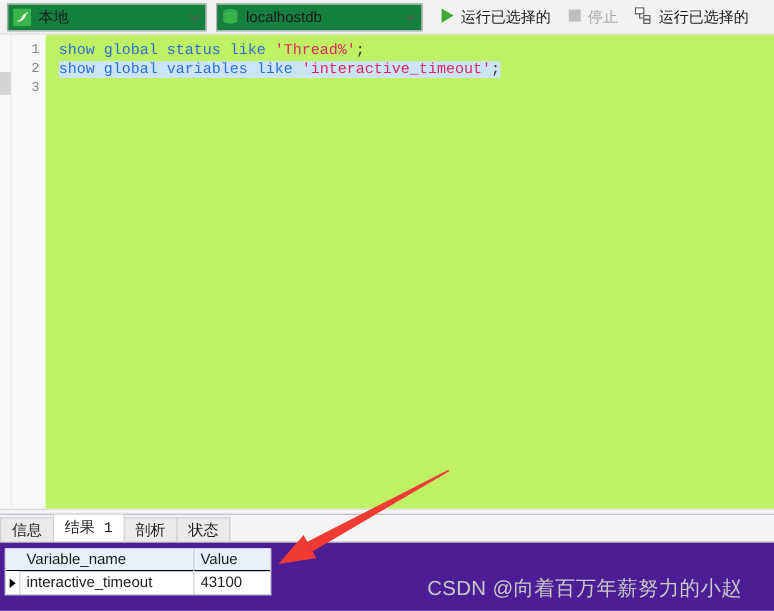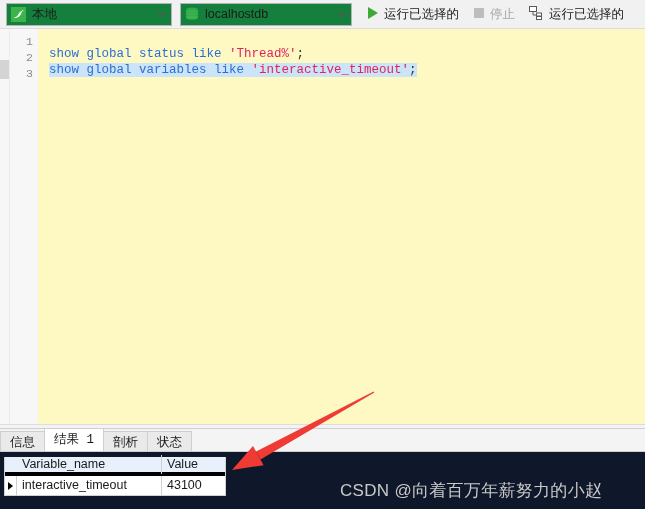--- a/index.html
+++ b/index.html
@@ -108,24 +108,24 @@
     text-align: right;
     padding-right: 5px;
     line-height: 16px;
     height: 16px;
   }
   .gutter .pad { height: 5px; }
   .code {
     position: absolute;
     left: 38px; top: 0;
     right: 0; bottom: 0;
-    background: #fef9c3;
+    background: #bef264;
     font-family: "Liberation Mono", "DejaVu Sans Mono", monospace;
     font-size: 12.5px;
-    padding-top: 17px;
+    padding-top: 5px;
     box-sizing: border-box;
   }
   .code .line {
     height: 16px;
     line-height: 16px;
     white-space: pre;
     padding-left: 11px;
     position: relative;
   }
   .code .line .seg { display: inline; }
@@ -149,21 +149,21 @@
     border-top: 1px solid #dddddd;
     border-bottom: 1px solid #cfcfcf;
     box-sizing: border-box;
   }
 
   
   .results {
     position: absolute;
     left: 0; top: 429px;
     width: 645px; height: 80px;
-    background: #0f172a;
+    background: #4c1d95;
   }
   .tabbar {
     position: relative;
     height: 23px;
     background: #f4f4f4;
     border-bottom: 1px solid #cfcfcf;
     display: flex;
     align-items: flex-end;
     box-sizing: border-box;
   }
@@ -218,38 +218,38 @@
     color: #1a1a1a;
     box-sizing: border-box;
     border-right: 1px solid #d0d0d0;
     overflow: hidden;
     white-space: nowrap;
   }
   .gcell.c1 { width: 145px; }
   .gcell.c2 { width: 44px; border-right: none; }
   .grow.head {
     background: #e8f1fb;
-    border-bottom: 4px solid #000000;
+    border-bottom: 1px solid #000000;
     align-items: center;
   }
   .grow.head .gcell { color: #1a1a1a; }
   .rowptr { width: 0; height: 0; border-top: 4px solid transparent; border-bottom: 4px solid transparent; border-left: 5px solid #000; }
 
   
   .arrow-svg {
     position: absolute;
     left: 0; top: 0;
     width: 645px; height: 509px;
     pointer-events: none;
   }
 
   
   .watermark {
     position: absolute;
-    left: 340px; top: 479px;
+    left: 356px; top: 479px;
     font-size: 17px;
     color: #c9c9c9;
     white-space: nowrap;
     letter-spacing: 0.3px;
   }
 </style>
 </head>
 <body>
 
 <div class="toolbar">

